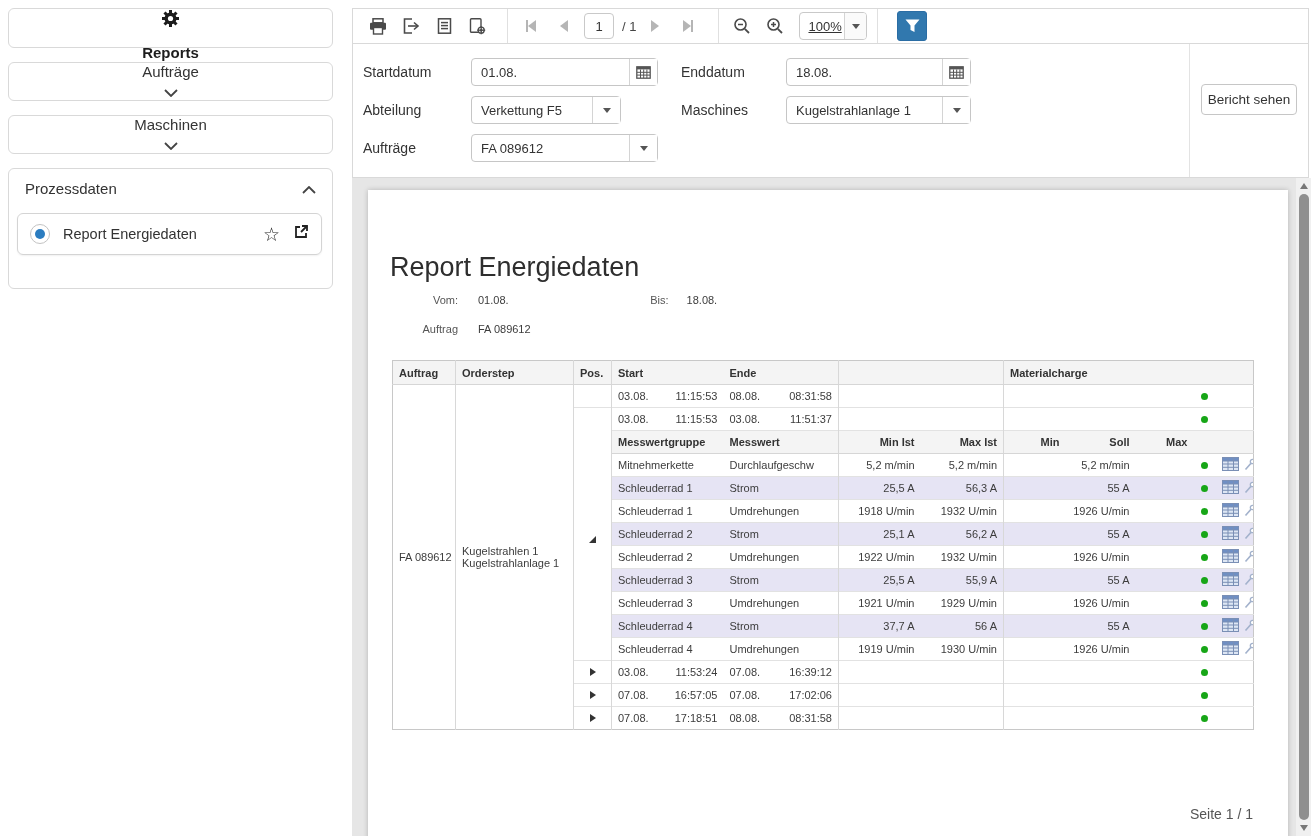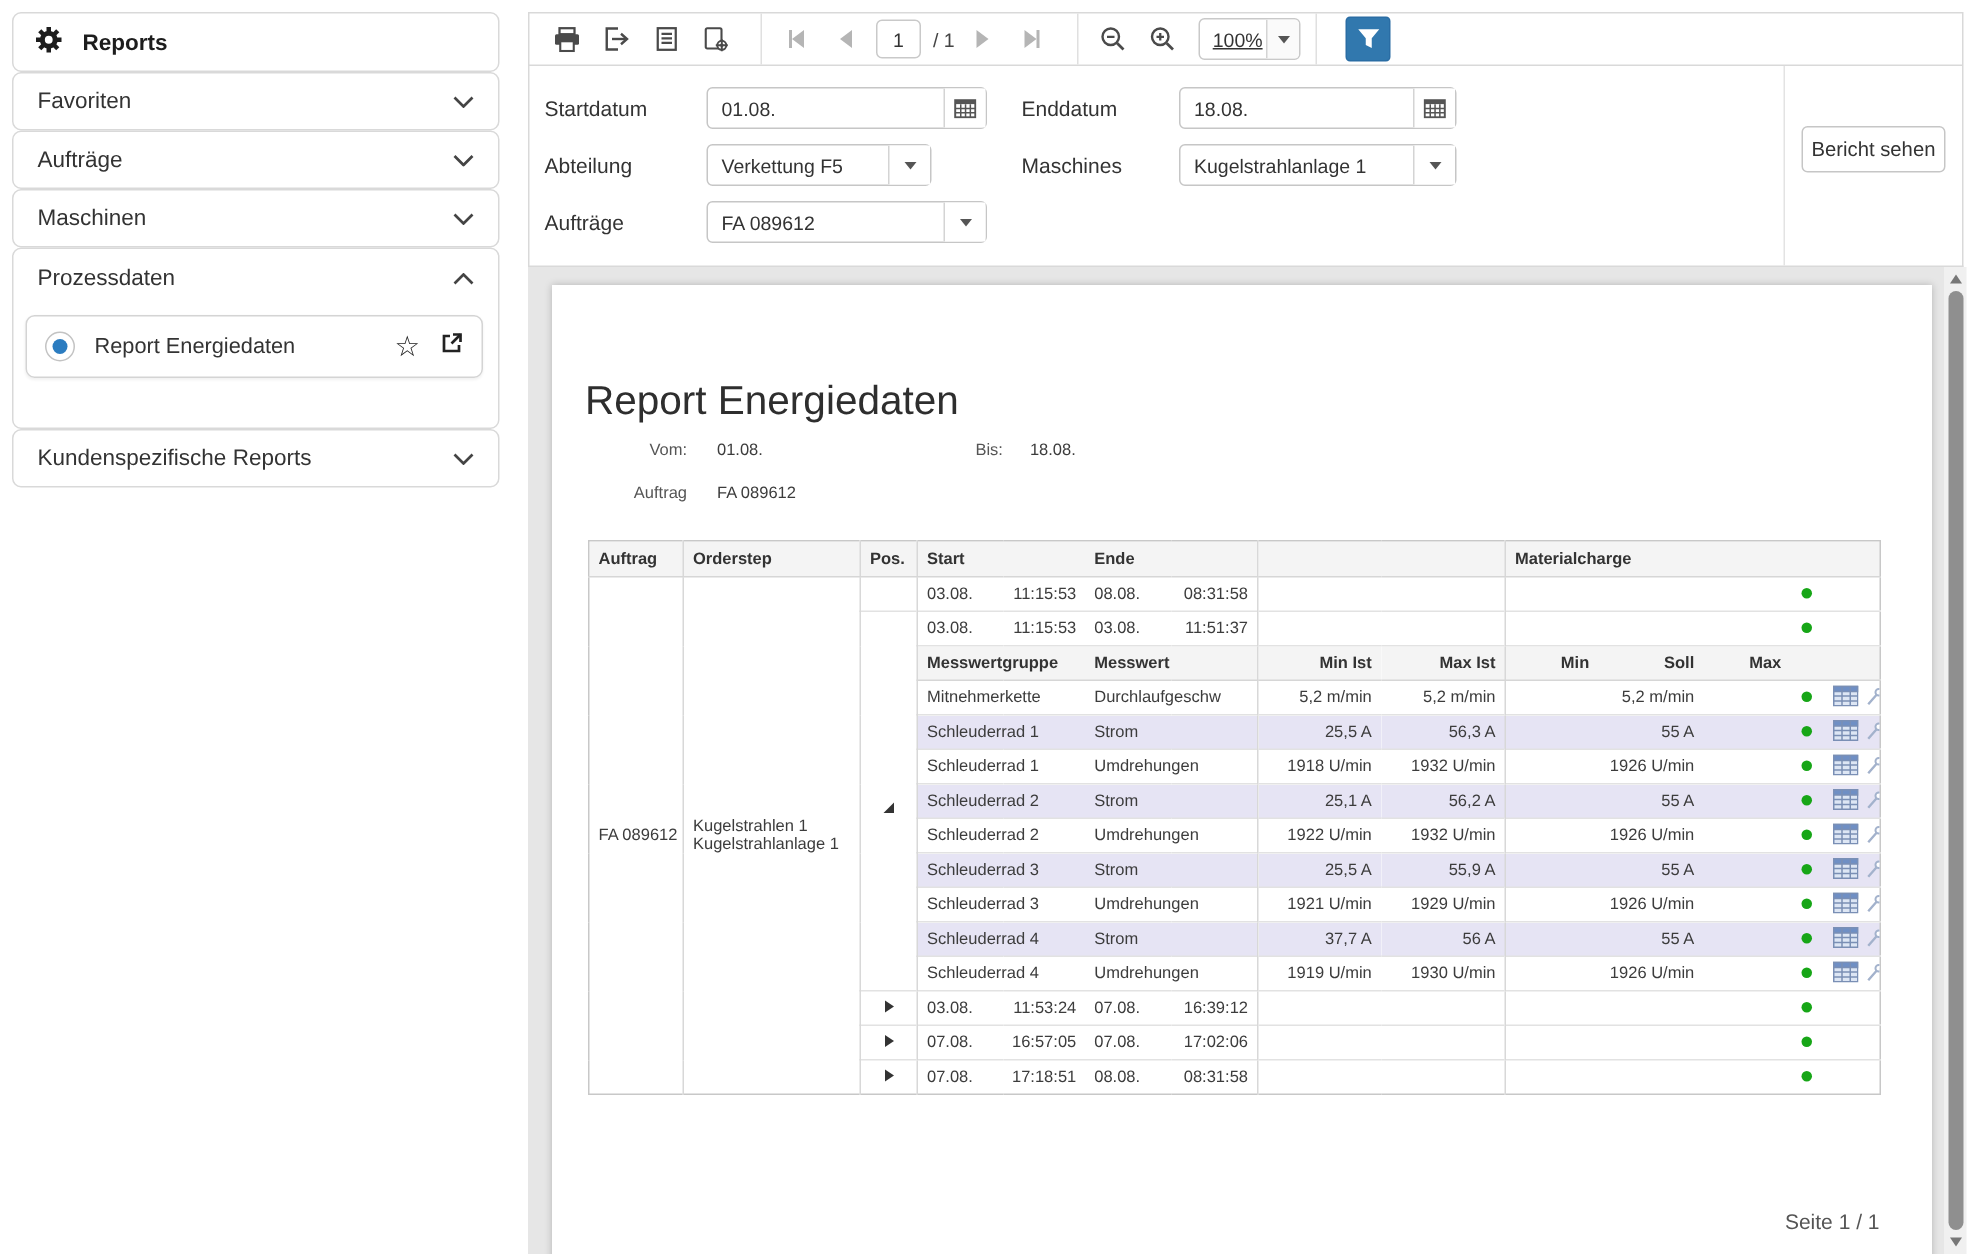--- a/index.html
+++ b/index.html
@@ -3,21 +3,21 @@
 <meta charset="utf-8">
 <style>
   * { box-sizing: border-box; }
   html,body { margin:0; padding:0; }
   body {
     width:1311px; height:836px; position:relative; overflow:hidden;
     background:#fff; font-family:"Liberation Sans", sans-serif; color:#333;
   }
   
   .sidebar { position:absolute; left:8px; top:8px; width:325px; }
-  .card { background:#fff; border:1px solid #d9d9d9; border-radius:6px; margin-bottom:0; }
+  .card { background:#fff; border:1px solid #d9d9d9; border-radius:6px; margin-bottom:14px;flex-direction:column; }
   .side-header { height:40px; display:flex; align-items:center; gap:13px; padding:0 14px;
     font-size:15px; font-weight:bold; color:#1d1d1d; }
   .side-section { height:39px; display:flex; align-items:center; justify-content:space-between;
     padding:0 16px; font-size:15px; color:#333; cursor:pointer; }
   .chev { flex:0 0 auto; }
   .proz-card { padding-bottom:33px; }
   .report-item { margin:5px 10px 0 8px; height:42px; border:1px solid #d4d4d4; border-radius:6px;
     display:flex; align-items:center; gap:13px; padding:0 12px;
     box-shadow:0 1px 2px rgba(0,0,0,0.06); cursor:pointer; }
   .radio-outer { width:20px; height:20px; border-radius:50%; border:1px solid #c3c3c3;
@@ -115,26 +115,20 @@
             <line x1="15.5" y1="3.5" x2="3.5" y2="15.5"></line>
         </g>
         <circle cx="9.5" cy="9.5" r="6" fill="#1d1d1d"></circle>
           <circle cx="9.5" cy="9.5" r="2.6" fill="#fff"></circle>
       </svg>
     </span>
     <span>Reports</span>
   </div>
 
   <div class="card side-section">
-    <span>Favoriten</span>
-    <span class="chev"><svg width="14" height="8" viewBox="0 0 14 8">
-          <path d="M1 1 L7 7 L13 1" stroke="#444" stroke-width="1.8" fill="none"></path>
-        </svg></span>
-  </div>
-  <div class="card side-section">
     <span>Aufträge</span>
     <span class="chev"><svg width="14" height="8" viewBox="0 0 14 8">
           <path d="M1 1 L7 7 L13 1" stroke="#444" stroke-width="1.8" fill="none"></path>
         </svg></span>
   </div>
   <div class="card side-section">
     <span>Maschinen</span>
     <span class="chev"><svg width="14" height="8" viewBox="0 0 14 8">
           <path d="M1 1 L7 7 L13 1" stroke="#444" stroke-width="1.8" fill="none"></path>
         </svg></span>
@@ -156,26 +150,20 @@
       <span style="cursor:pointer;">
         <svg width="16" height="16" viewBox="0 0 16 16">
           <path d="M7 3 H3 V13 H13 V9" stroke="#222" stroke-width="1.8" fill="none"></path>
           <path d="M9 2 H14 V7" stroke="#222" stroke-width="1.8" fill="none"></path>
           <line x1="14" y1="2" x2="8" y2="8" stroke="#222" stroke-width="1.8"></line>
         </svg>
       </span>
     </div>
   </div>
 
-  <div class="card side-section">
-    <span>Kundenspezifische Reports</span>
-    <span class="chev"><svg width="14" height="8" viewBox="0 0 14 8">
-          <path d="M1 1 L7 7 L13 1" stroke="#444" stroke-width="1.8" fill="none"></path>
-        </svg></span>
-  </div>
 </div>
 
 <div class="toolbar">
   <div style="width:12px;"></div>
   <div class="tbtn">
     <svg width="18" height="17" viewBox="0 0 18 17">
       <rect x="4" y="0.8" width="10" height="4" fill="none" stroke="#4a4a4a" stroke-width="1.5"></rect>
       <rect x="1" y="4.8" width="16" height="7" rx="1" fill="#4a4a4a"></rect>
       <rect x="4.5" y="9.5" width="9" height="6.5" fill="#fff" stroke="#4a4a4a" stroke-width="1.4"></rect>
     </svg>

